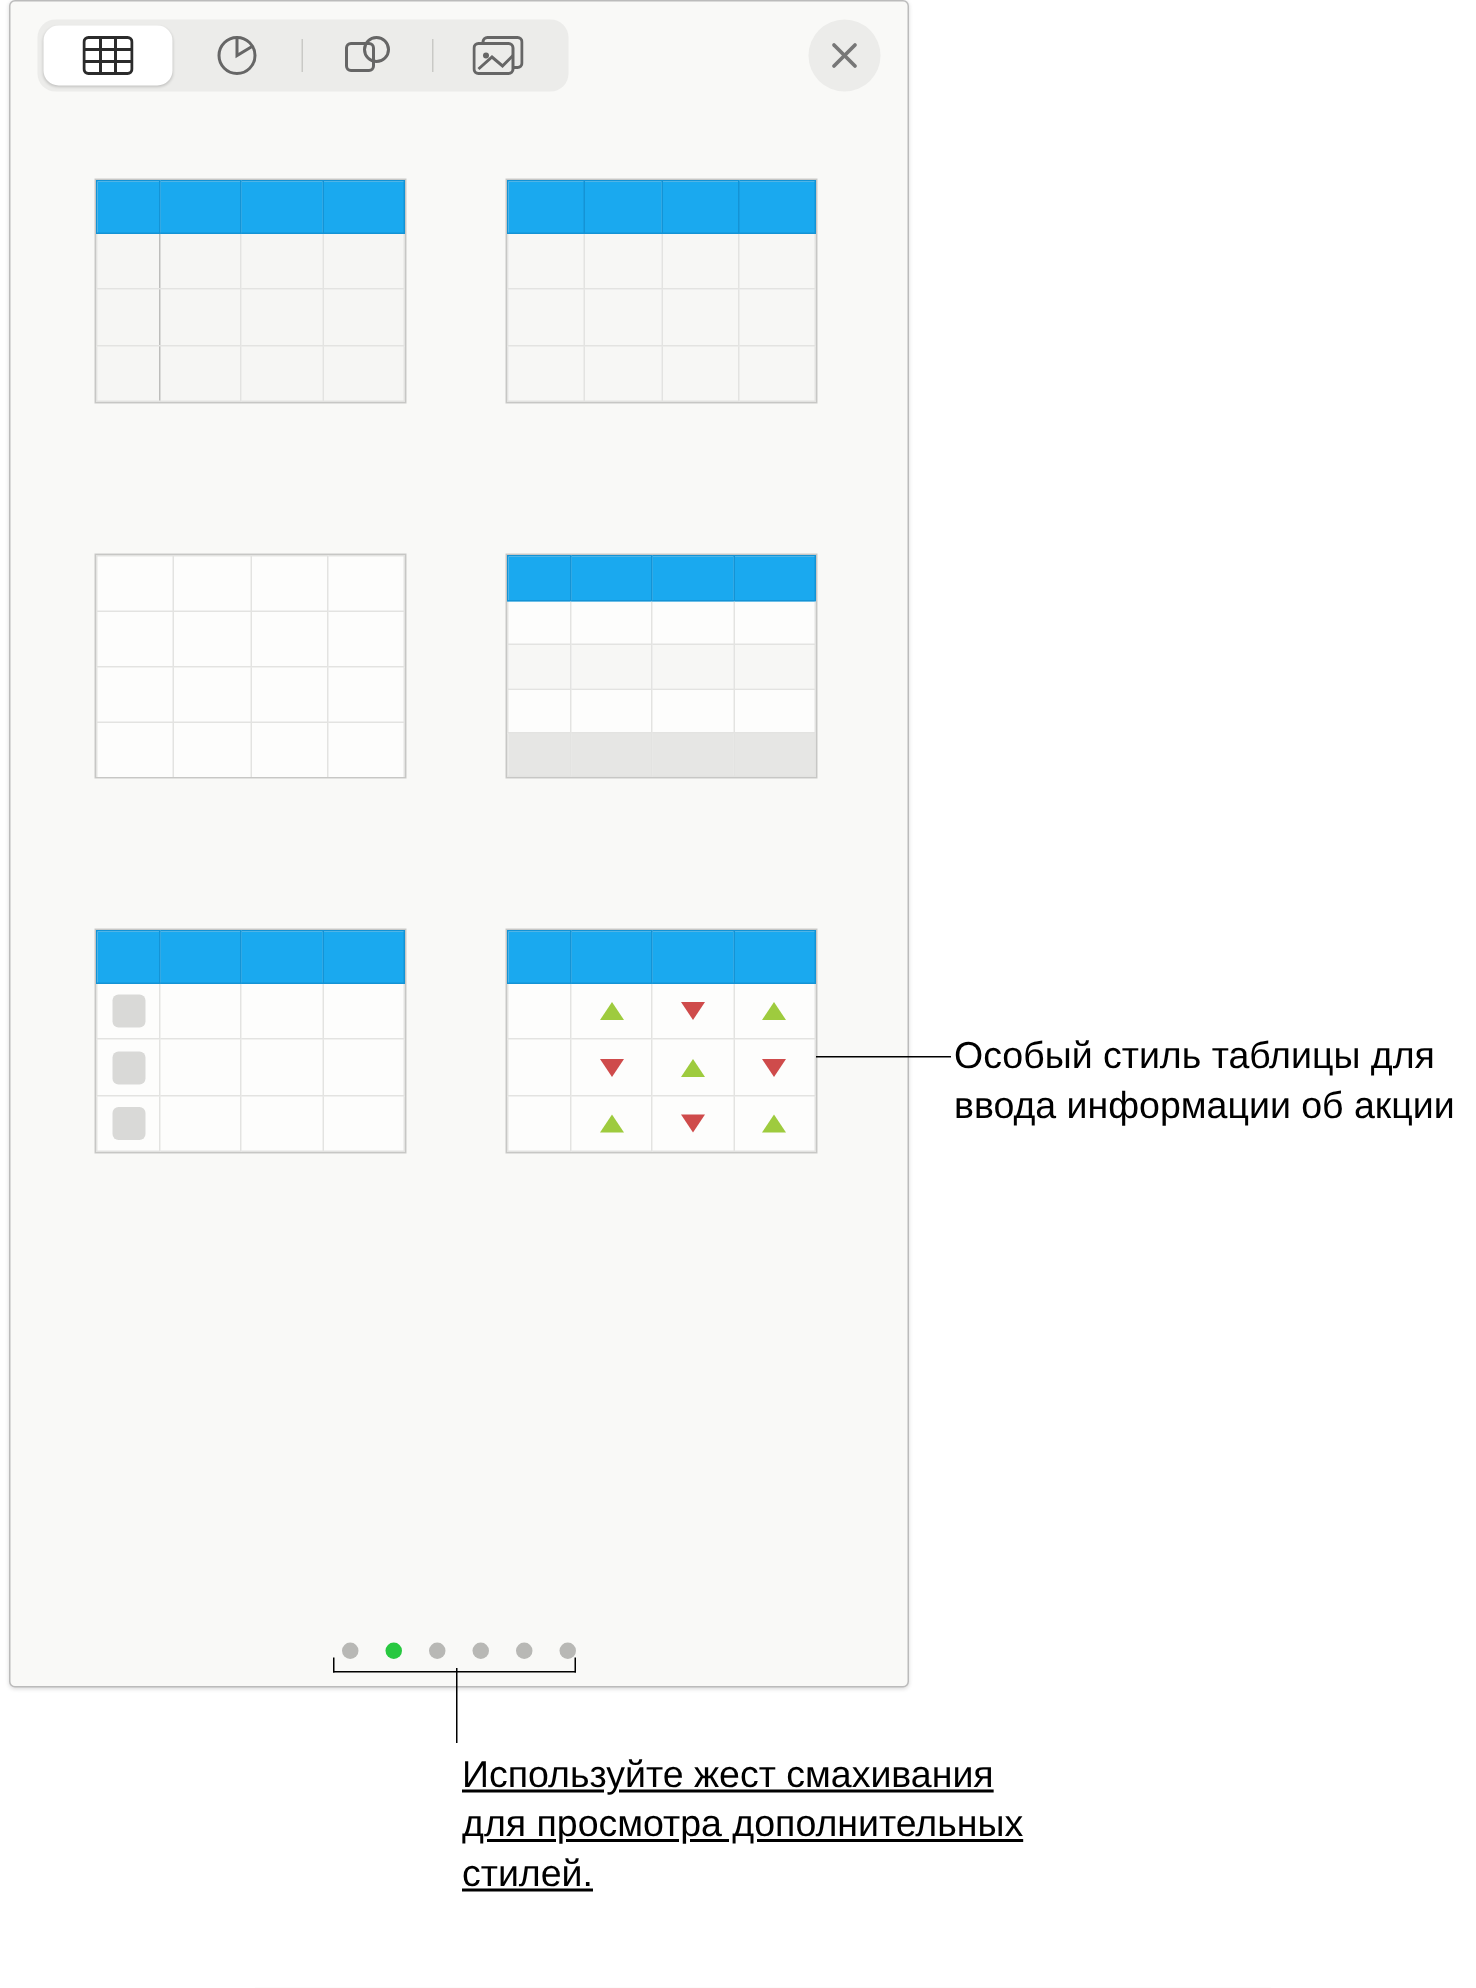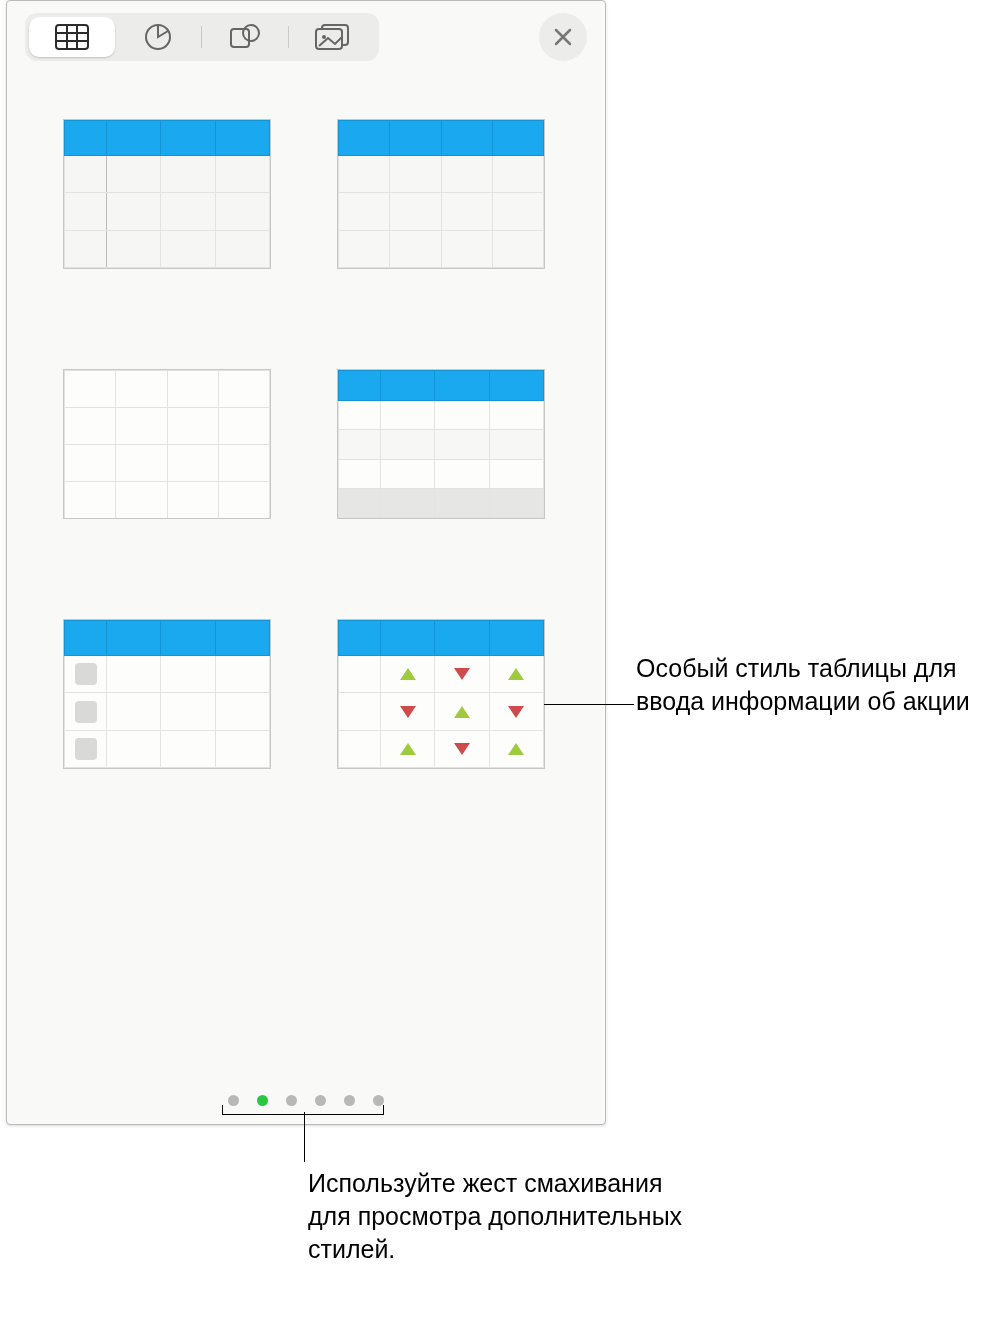--- a/index.html
+++ b/index.html
@@ -144,34 +144,35 @@
     width: 11px; height: 11px;
     border-radius: 50%;
     background: #b8b8b5;
   }
   .dot.active { background: #28c840; }
 
   
   .callout-1 {
     position: absolute;
     left: 636px;
-    top: 652px;
+    top: 688px;
     width: 340px;
     font-size: 25px;
     line-height: 1.32;
     color: #000;
   }
   .callout-2 {
     position: absolute;
     left: 308px;
     top: 1167px;
     width: 380px;
     font-size: 25px;
     line-height: 1.32;
     color: #000;
+    text-decoration: underline;
   }
   .lead-line-1 {
     position: absolute;
     left: 544px;
     top: 704px;
     width: 90px;
     height: 1px;
     background: #000;
   }
   .lead-line-2 {

